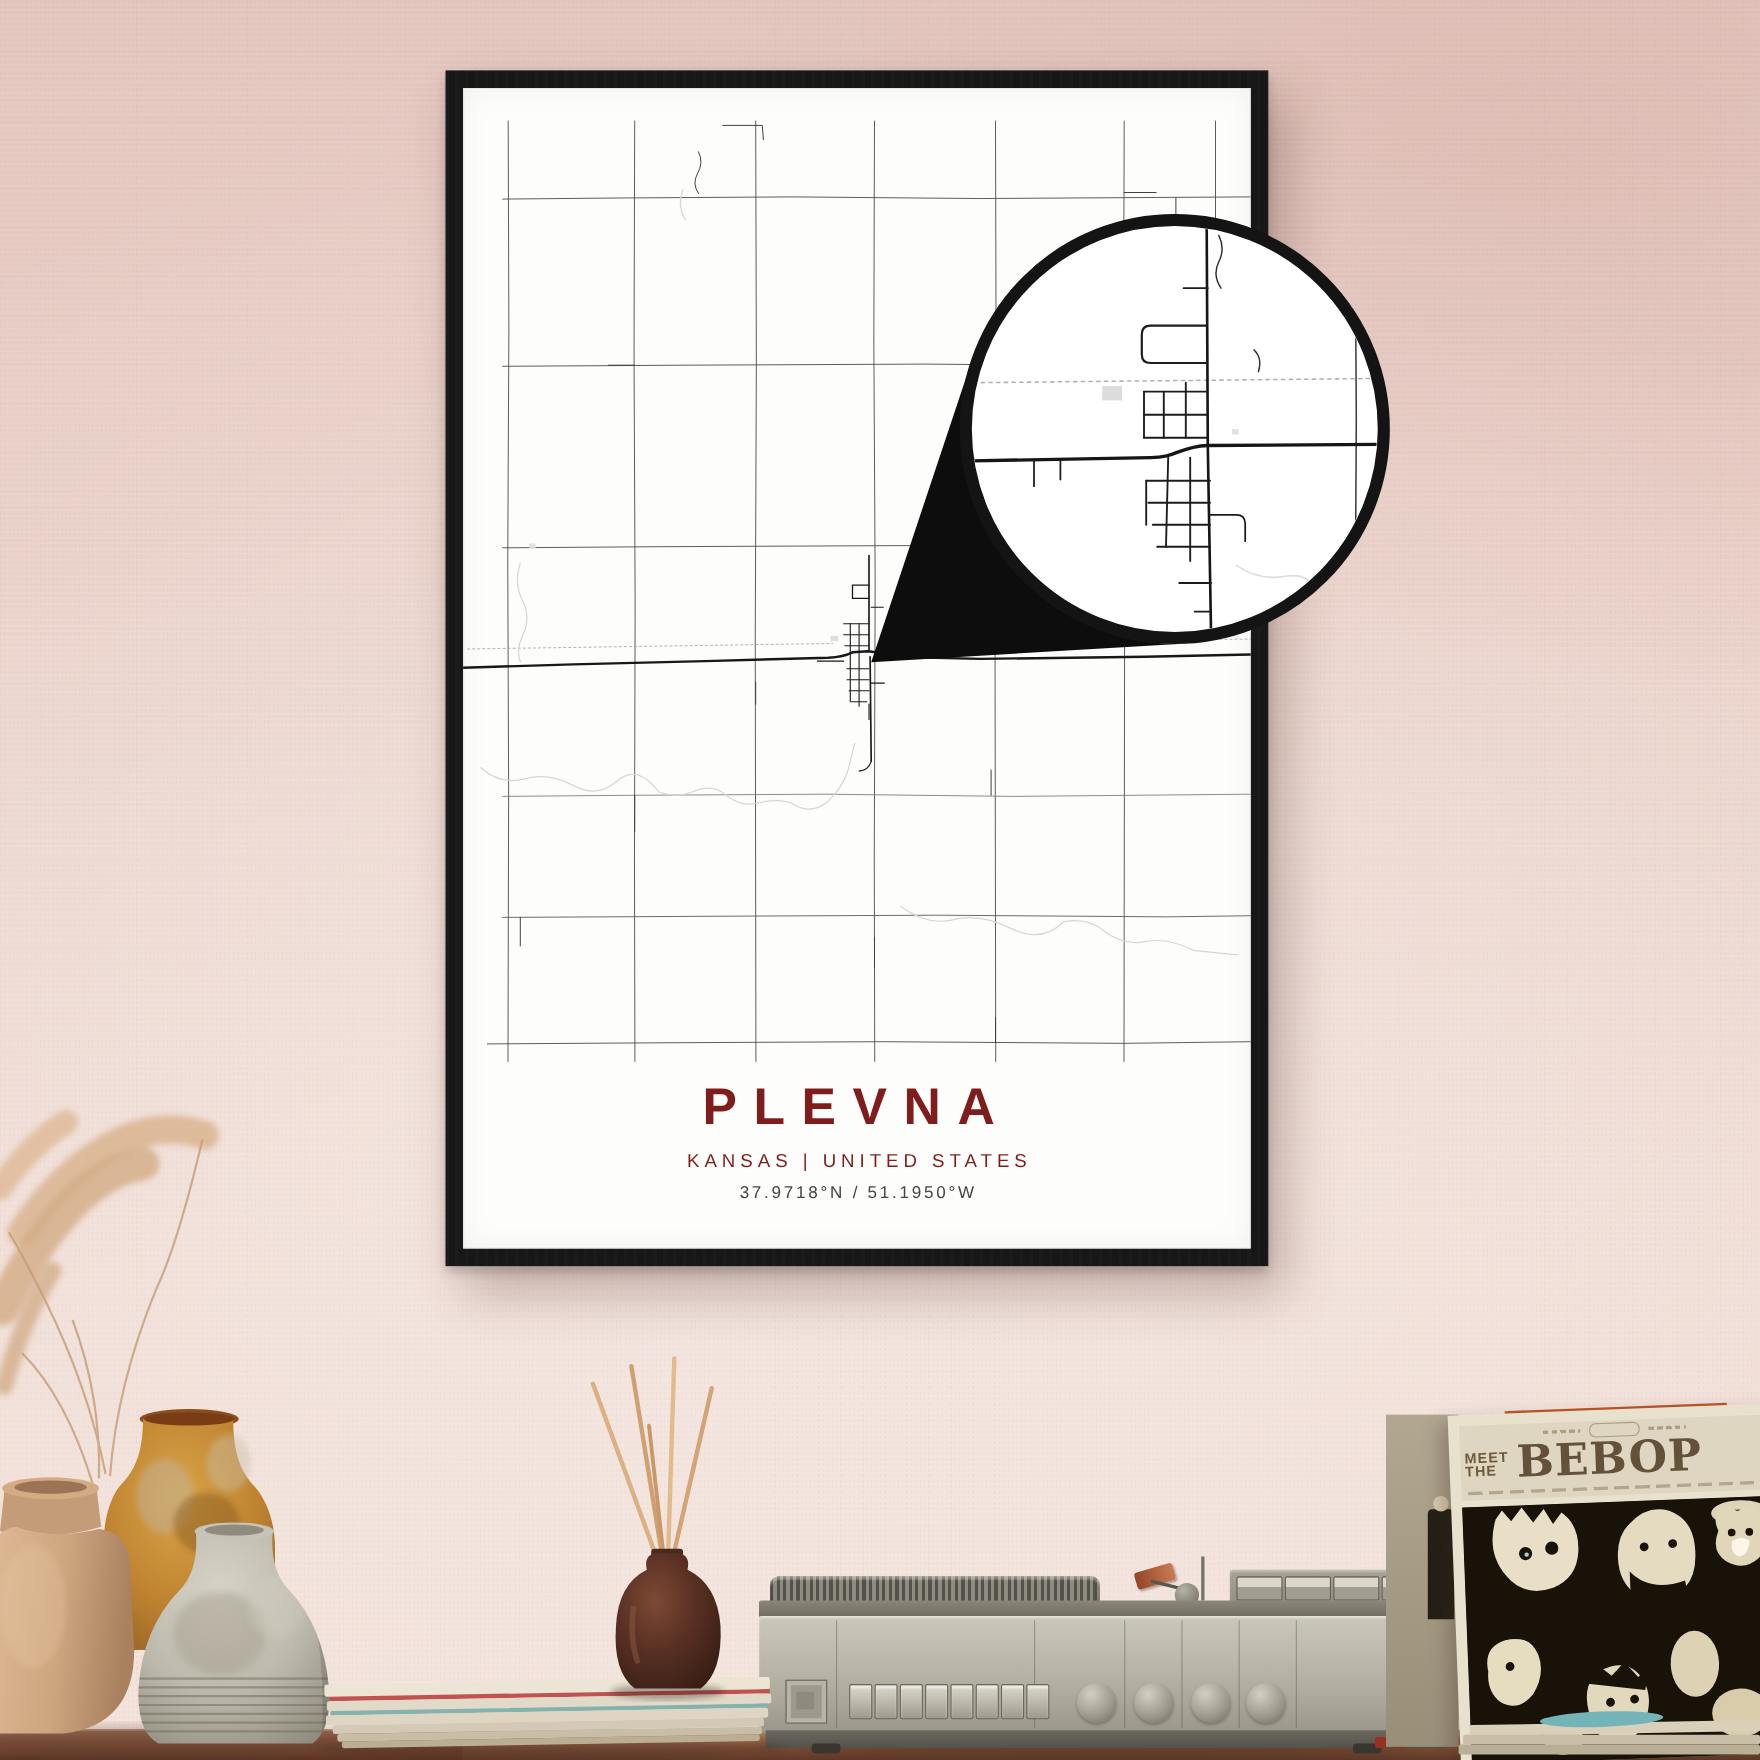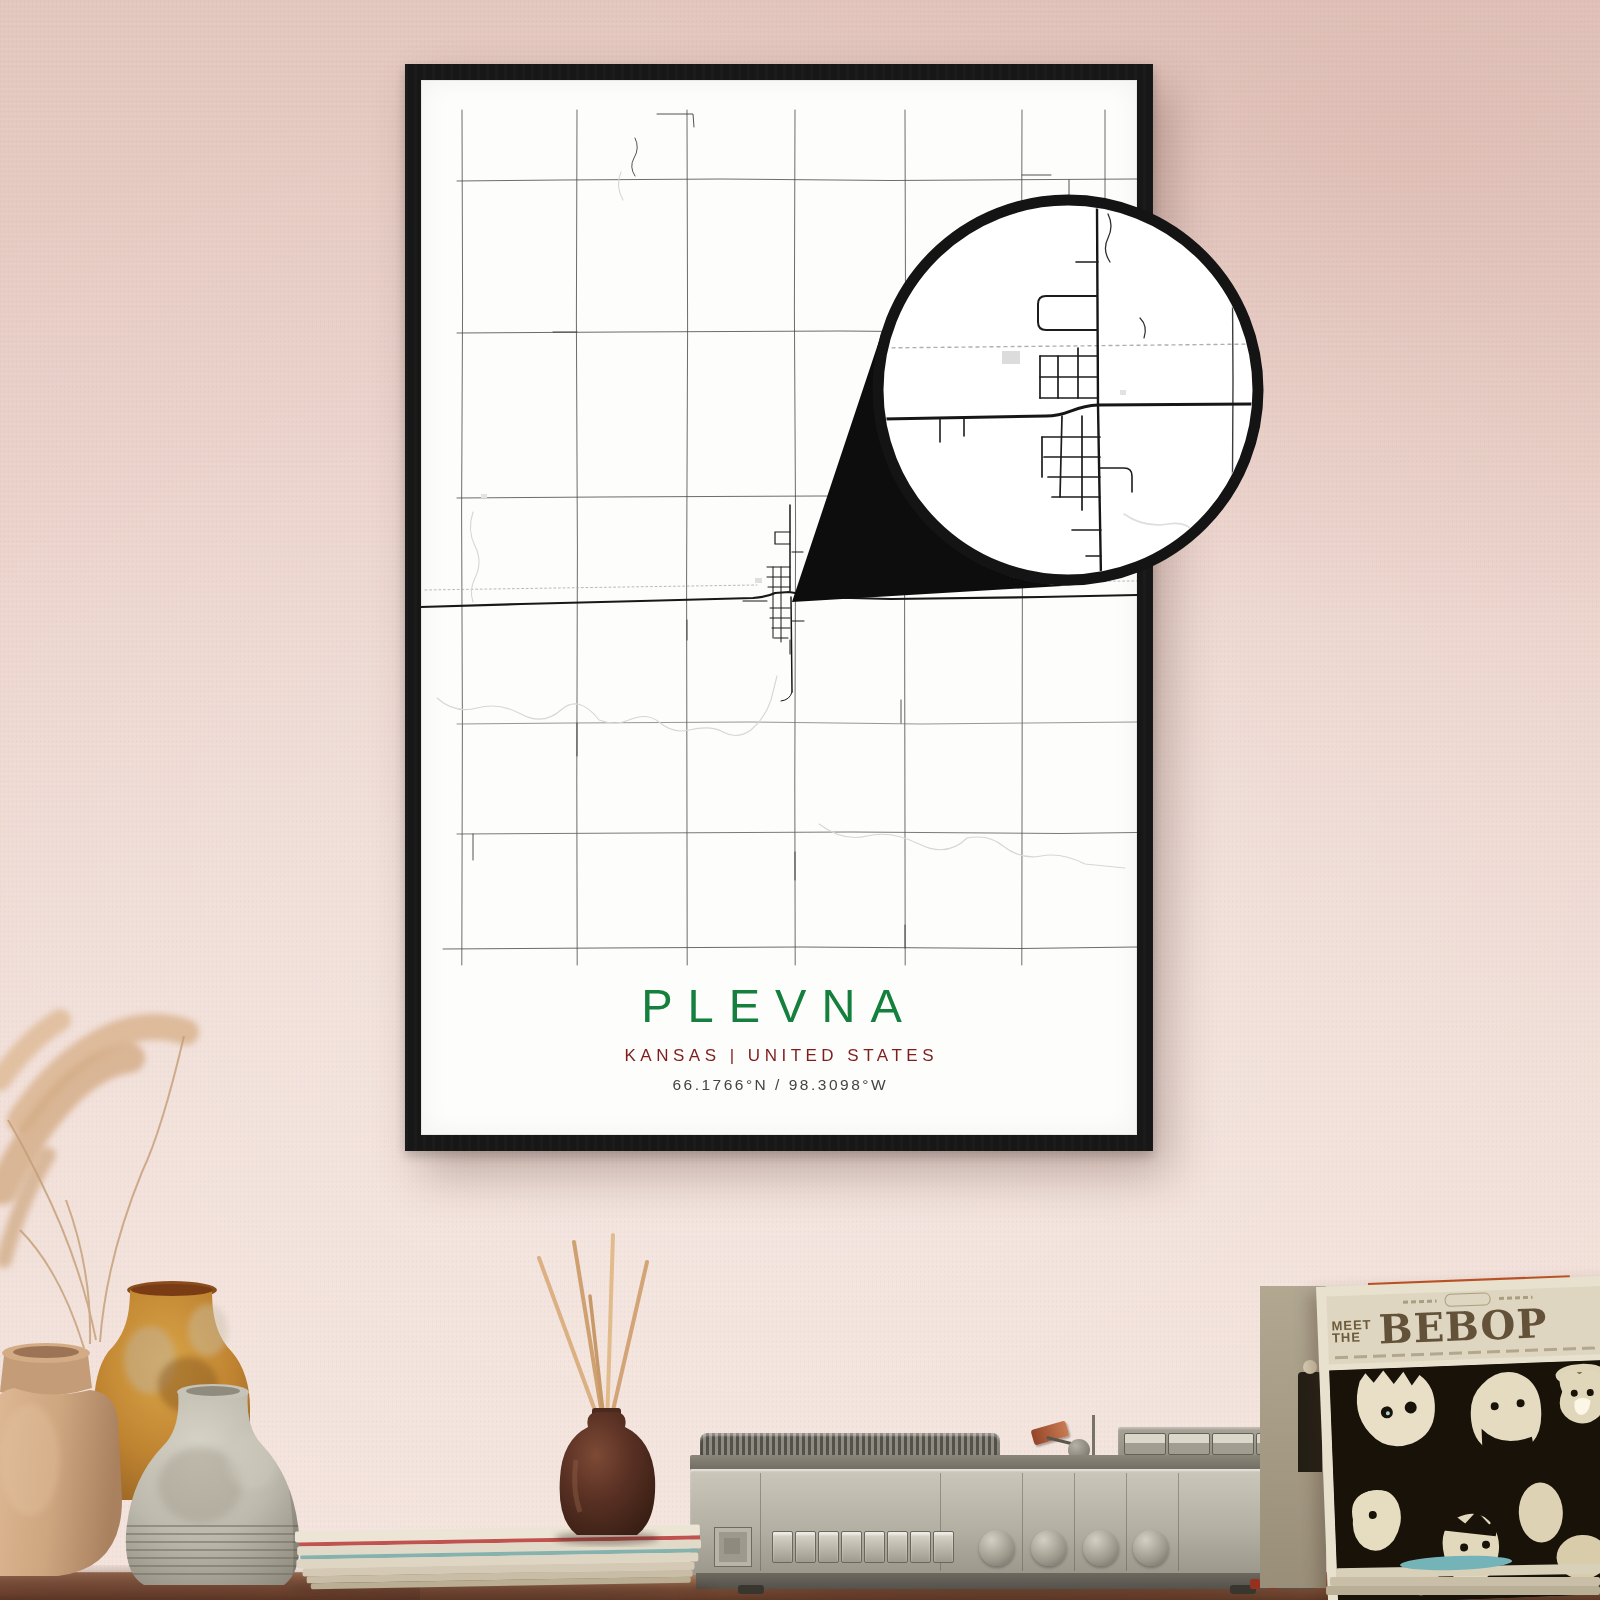--- a/index.html
+++ b/index.html
@@ -18,21 +18,21 @@
   
   .frame{position:absolute;left:405px;top:64px;width:748px;height:1087px;background:#171717;
     box-shadow:16px 24px 44px rgba(95,60,52,.33), 0 5px 10px rgba(0,0,0,.22);}
   .frame-grain{position:absolute;inset:0;opacity:.35;
     background:repeating-linear-gradient(90deg,rgba(255,255,255,.05) 0 3px,transparent 3px 9px);}
   .poster{position:absolute;left:16px;top:16px;width:716px;height:1055px;background:#fdfdfc;
     box-shadow:inset 0 0 0 1px #e9e7e2, inset 0 0 28px rgba(0,0,0,.05);}
   .map-svg{position:absolute;left:0;top:0;}
 
   .poster-titles{position:absolute;left:0;right:0;top:898px;text-align:center;color:#1f1f1f;}
-  .poster-title{font-size:47px;font-weight:400;letter-spacing:15px;color:#15803d;}
+  .poster-title{font-size:47px;font-weight:700;letter-spacing:15px;color:#7f1d1d;}
   .poster-subtitle{margin-top:13px;font-size:17px;font-weight:300;letter-spacing:4.5px;padding-left:4.5px;color:#7f1d1d;}
   .poster-coords{margin-top:10px;font-size:15.5px;font-weight:300;letter-spacing:2.5px;padding-left:2.5px;color:#444;}
 
   
   .callout-svg{position:absolute;left:700px;top:130px;pointer-events:none;}
 
   
   .shelf{position:absolute;left:0;top:1572px;width:1600px;height:28px;
     background:linear-gradient(180deg,#b58261 0%,#9a6a4c 30%,#7d4e37 68%,#5e3926 100%);
     border-top:1px solid #c9a184;}
@@ -181,21 +181,21 @@
             </g>
           </g>
           <rect x="334" y="498" width="7" height="5" fill="#dfdfdf" stroke="none"></rect>
           <rect x="60" y="414" width="6" height="4" fill="#e3e3e3" stroke="none"></rect>
         </g>
       </svg>
 
       <div class="poster-titles">
         <div class="poster-title">PLEVNA</div>
         <div class="poster-subtitle">KANSAS | UNITED STATES</div>
-        <div class="poster-coords">66.1766°N / 98.3098°W</div>
+        <div class="poster-coords">37.9718°N / 51.1950°W</div>
       </div>
     </div>
   </div>
 
   <svg class="callout-svg" width="600" height="540" viewBox="700 130 600 540">
     <defs>
       <clipPath id="calloutClip">
           <circle cx="1068" cy="390" r="184"></circle>
         </clipPath>
     </defs>

